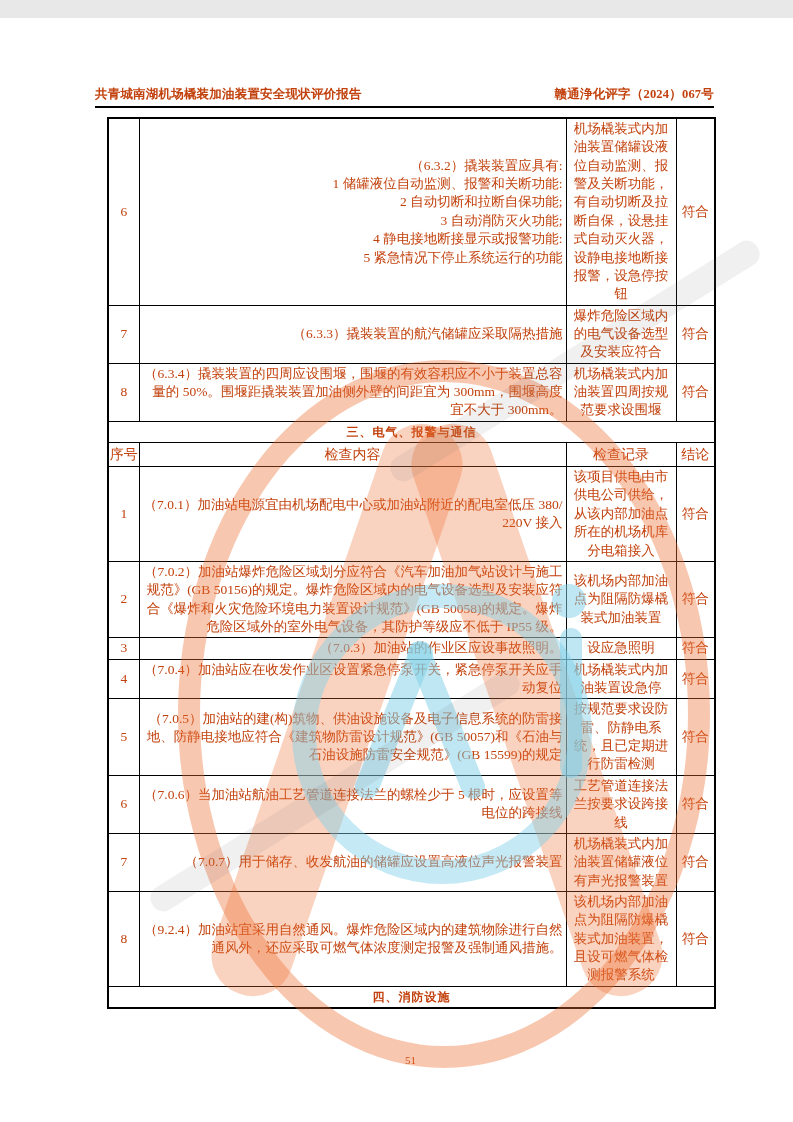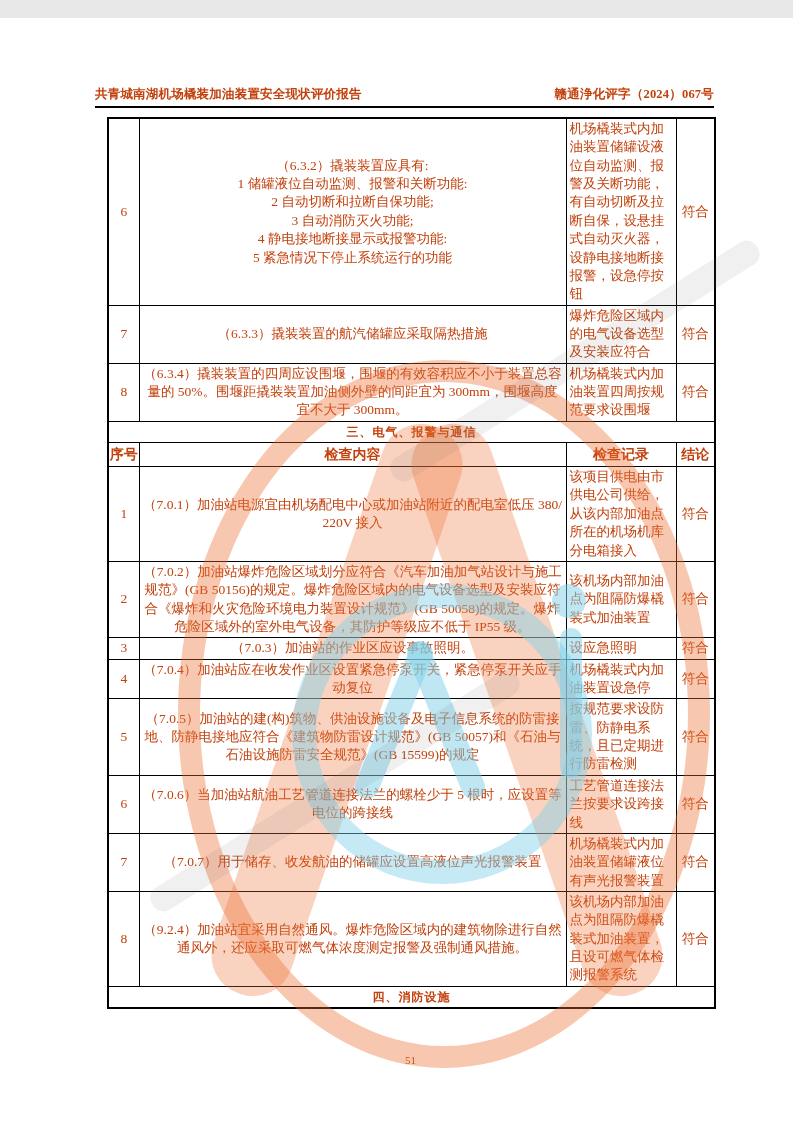--- a/index.html
+++ b/index.html
@@ -23,28 +23,28 @@
     border-collapse:collapse; table-layout:fixed; z-index:1;
   }
   table.insp { border:2px solid #000; }
   table.insp td {
     border:1px solid #000;
     font-size:13.5px; line-height:1.36;
     padding:1px 3px; vertical-align:middle;
     word-break:break-all;
   }
   td.no     { text-align:center; }
-  td.content{ text-align:center; white-space:pre-line; padding-left:4px; padding-right:4px; }
-  td.record { text-align:left; padding-left:1px; padding-right:1px; }
+  td.content{ text-align:right; white-space:pre-line; padding-left:4px; padding-right:4px; }
+  td.record { text-align:center; padding-left:1px; padding-right:1px; }
   td.concl  { text-align:center; }
   tr.section-row td {
     text-align:center; font-weight:bold; font-size:12px; padding:2px 0; letter-spacing:1px;
   }
   tr.header-row td {
-    text-align:center; font-weight:bold; font-size:14px; padding:2px 0;
+    text-align:center; font-weight:normal; font-size:14px; padding:2px 0;
   }
   
   .page-footer {
     position:absolute; left:107px; top:1036px; width:607px;
     text-align:center; font-size:11px;
   }
   
   .watermark { position:absolute; inset:0; z-index:3; pointer-events:none; }
   .wm-ring {
     position:absolute; left:178px; top:342px; width:488px; height:664px;

